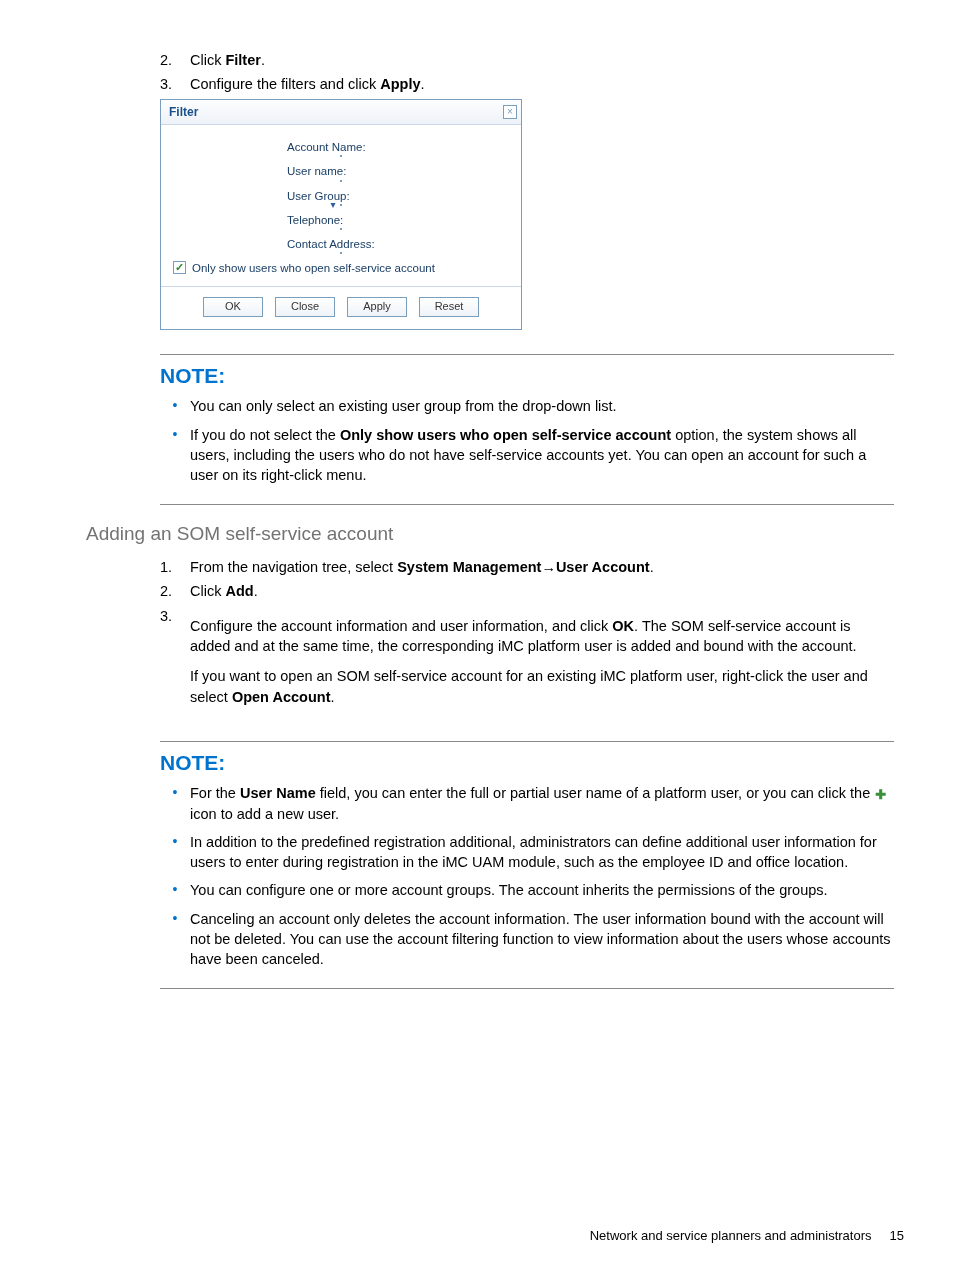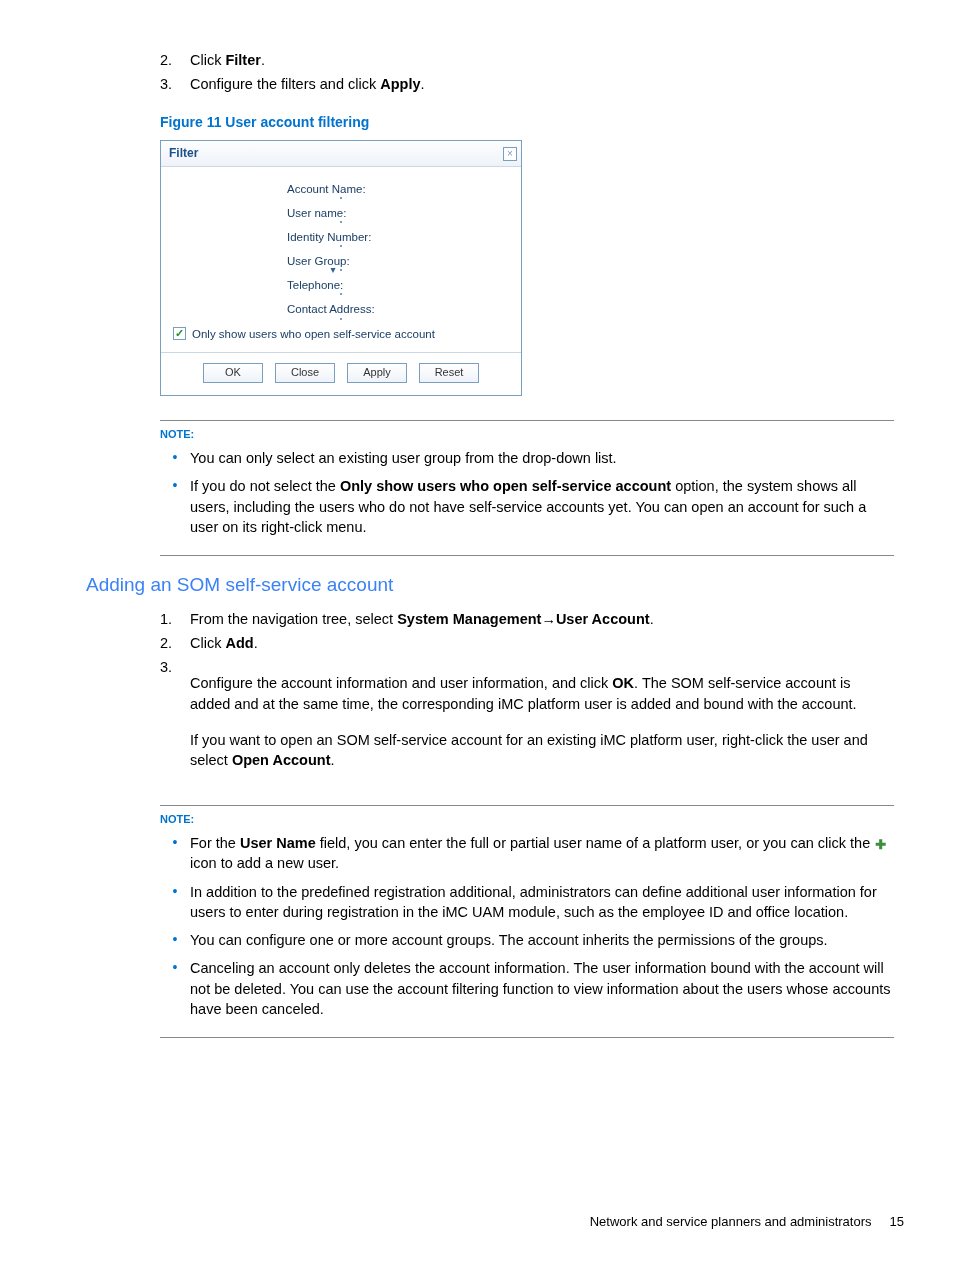--- a/index.html
+++ b/index.html
@@ -12,21 +12,21 @@
     width: 954px;
     min-height: 1271px;
     padding: 50px 50px 40px 50px;
     position: relative;
   }
   .content { margin-left: 110px; margin-right: 10px; }
   ol.steps { list-style: none; padding: 0; }
   ol.steps li { display: flex; margin-bottom: 4px; }
   ol.steps li .num { width: 30px; flex-shrink: 0; text-align: left; }
   ol.steps li .txt { flex: 1; }
-  ol.steps li .txt p { margin: 16px 0 10px 0; }
+  ol.steps li .txt p { margin: 10px 0 10px 0; }
   .bold { font-weight: bold; }
   .fig-caption {
     color: #0073cf;
     font-weight: bold;
     font-size: 14px;
     margin: 18px 0 8px 0;
   }
   .dialog {
     width: 362px;
     border: 1px solid #7a9ebd;
@@ -82,40 +82,40 @@
   }
   .dlg-btn {
     width: 60px; height: 20px;
     border: 1px solid #7a9ebd;
     background: linear-gradient(#fff,#eef3f9);
     font-size: 11px; color: #333;
     cursor: pointer;
     display:flex; align-items:center; justify-content:center;
   }
   .note-box { border-top: 1px solid #888; border-bottom: 1px solid #888; margin: 24px 0 16px 0; padding: 6px 0 10px 0; }
-  .note-label { color: #0073cf; font-weight: bold; font-size: 11px; margin-bottom: 6px; }
+  .note-label { color: #0073cf; font-weight: bold; font-size: 21px; margin-bottom: 6px; }
   ul.bullets { list-style: none; padding: 0; }
   ul.bullets li { display: flex; margin-bottom: 8px; }
   ul.bullets li .dot { width: 30px; flex-shrink:0; text-align:center; color:#0073cf; font-size: 14px; line-height: 1.4; }
   ul.bullets li .txt { flex: 1; }
   h2.section {
-    color: #3b82f6;
+    color: #737373;
     font-weight: normal;
     font-size: 19px;
     margin: 14px 0 10px -74px;
   }
   .plus-icon {
     display: inline-flex; vertical-align: middle;
     width: 13px; height: 13px;
     align-items:center; justify-content:center;
     font-size: 13px; font-weight: bold; color: #3a8f3a;
     line-height: 1;
   }
   .footer {
-    position: absolute; bottom: 40px; right: 50px;
+    position: absolute; bottom: 26px; right: 50px;
     font-size: 13px; color: #000;
     display: flex; gap: 18px; align-items: baseline;
   }
 </style>
 </head>
 <body>
 
 <div class="content">
 
   <ol class="steps">
@@ -126,38 +126,33 @@
       </span>
     </li>
     <li>
       <span class="num">3.</span>
       <span class="txt">
         <span>Configure the filters and click </span><span class="bold">Apply</span><span>.</span>
       </span>
     </li>
   </ol>
 
-  <div class="fig-caption">Figure 11 User account filtering</div>
 
   <div class="dialog">
     <div class="dialog-header">
       <span class="dialog-title">Filter</span>
       <span class="dialog-close">×</span>
     </div>
     <div class="dialog-body">
       <div class="form-row">
         <label>Account Name:</label>
         <div class="input"></div>
       </div>
       <div class="form-row">
         <label>User name:</label>
-        <div class="input"></div>
-      </div>
-      <div class="form-row">
-        <label>Identity Number:</label>
         <div class="input"></div>
       </div>
       <div class="form-row">
         <label>User Group:</label>
         <div class="input">
           <span class="dd">▾</span>
         </div>
       </div>
       <div class="form-row">
         <label>Telephone:</label>

